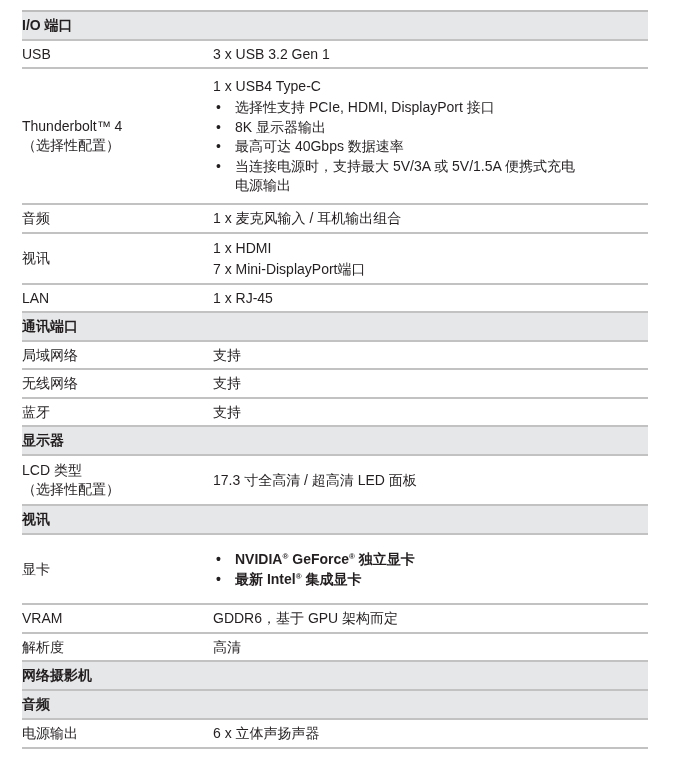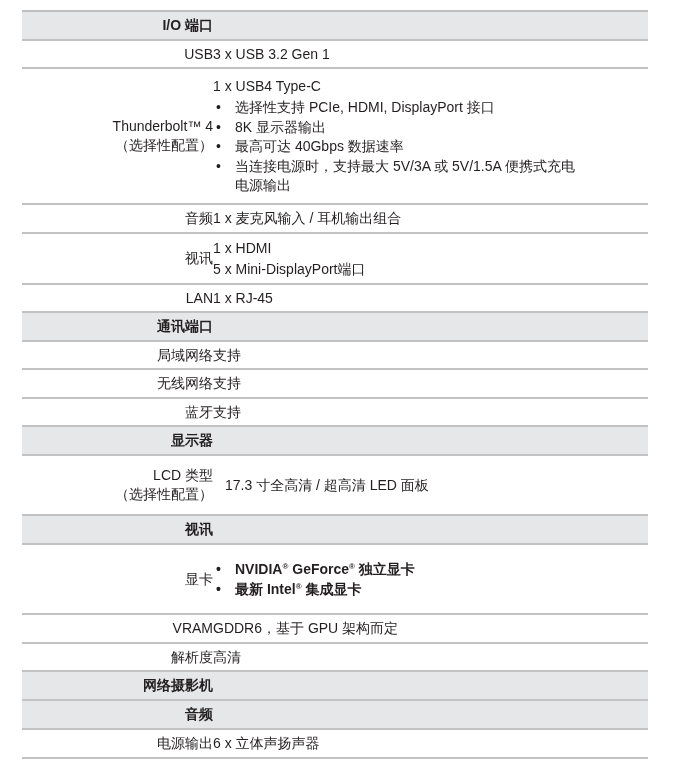--- a/index.html
+++ b/index.html
@@ -12,23 +12,22 @@
     position: absolute; left: 22px; top: 10px; width: 626px;
     border-top: 2px solid #bdbdbd;
   }
   .row {
     display: flex; border-bottom: 2px solid #c2c2c2; box-sizing: border-box;
     align-items: center;
   }
   .row.section { background: #e6e7e8; height: 29px; }
   .row.section .label { font-weight: bold; }
   .label {
-    width: 191px; padding-left: 7px; box-sizing: border-box;
+    width: 191px; box-sizing: border-box;
     line-height: 19px;
-    text-align: right;
   }
   .value {
     flex: 1; line-height: 19px; box-sizing: border-box;
   }
   .h28 { height: 28px; }
   .h29 { height: 29px; }
   ul.bullets { list-style: none; margin: 0; padding: 0; }
   ul.bullets li { position: relative; padding-left: 22px; }
   ul.bullets li::before {
     content: "•"; position: absolute; left: 3px; top: 0;
@@ -65,21 +64,21 @@
     </div>
   </div>
   <div class="row h29">
     <div class="label">音频</div>
     <div class="value">1 x 麦克风输入 / 耳机输出组合</div>
   </div>
   <div class="row" style="height:51px;">
     <div class="label">视讯</div>
     <div class="value" style="line-height:21px;">
       <div>1 x HDMI</div>
-      <div>5 x Mini-DisplayPort端口</div>
+      <div>7 x Mini-DisplayPort端口</div>
     </div>
   </div>
   <div class="row h28">
     <div class="label">LAN</div>
     <div class="value">1 x RJ-45</div>
   </div>
 
   <div class="row section">
     <div class="label">通讯端口</div>
   </div>
@@ -92,21 +91,21 @@
     <div class="value">支持</div>
   </div>
   <div class="row h28">
     <div class="label">蓝牙</div>
     <div class="value">支持</div>
   </div>
 
   <div class="row section">
     <div class="label">显示器</div>
   </div>
-  <div class="row" style="height:60px;gap:12px;">
+  <div class="row" style="height:50px;">
     <div class="label">
       <div>LCD 类型</div>
       <div>（选择性配置）</div>
     </div>
     <div class="value">17.3 寸全高清 / 超高清 LED 面板</div>
   </div>
 
   <div class="row section">
     <div class="label">视讯</div>
   </div>

